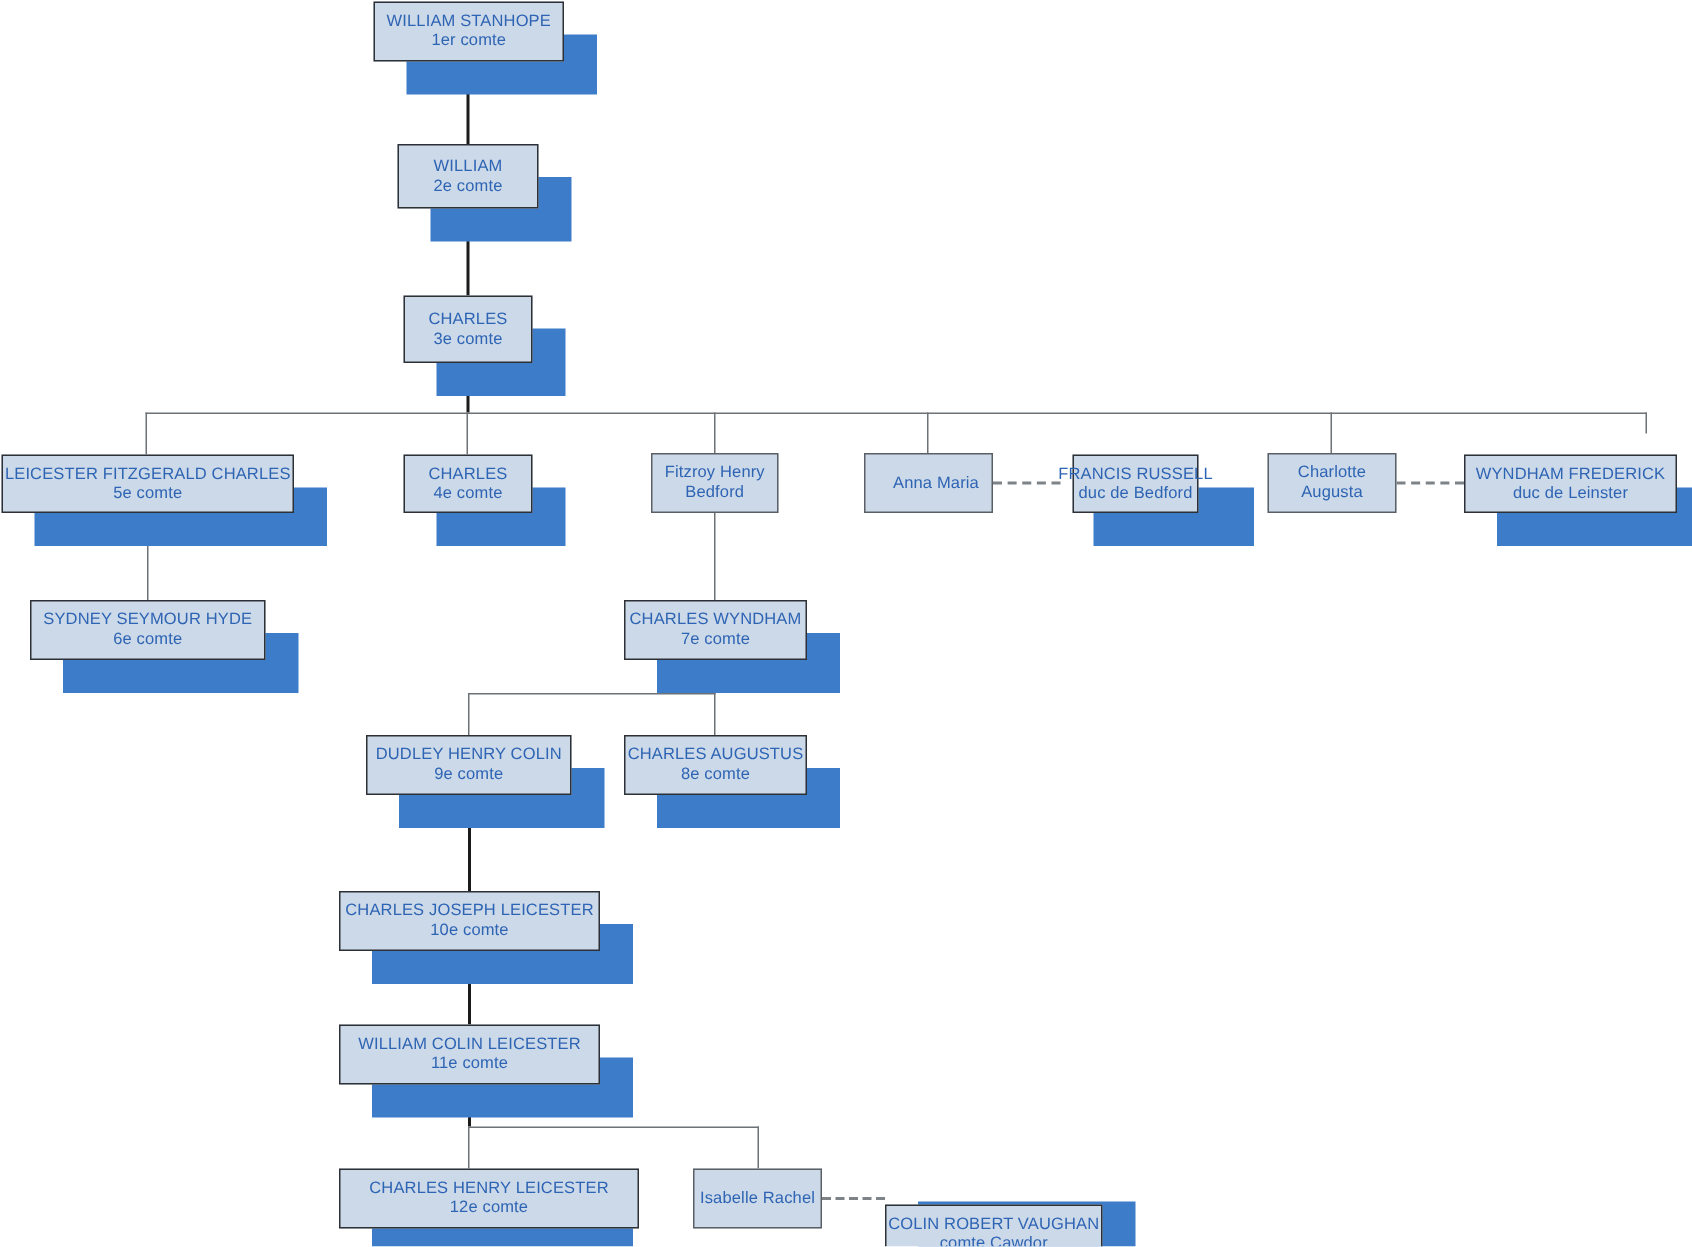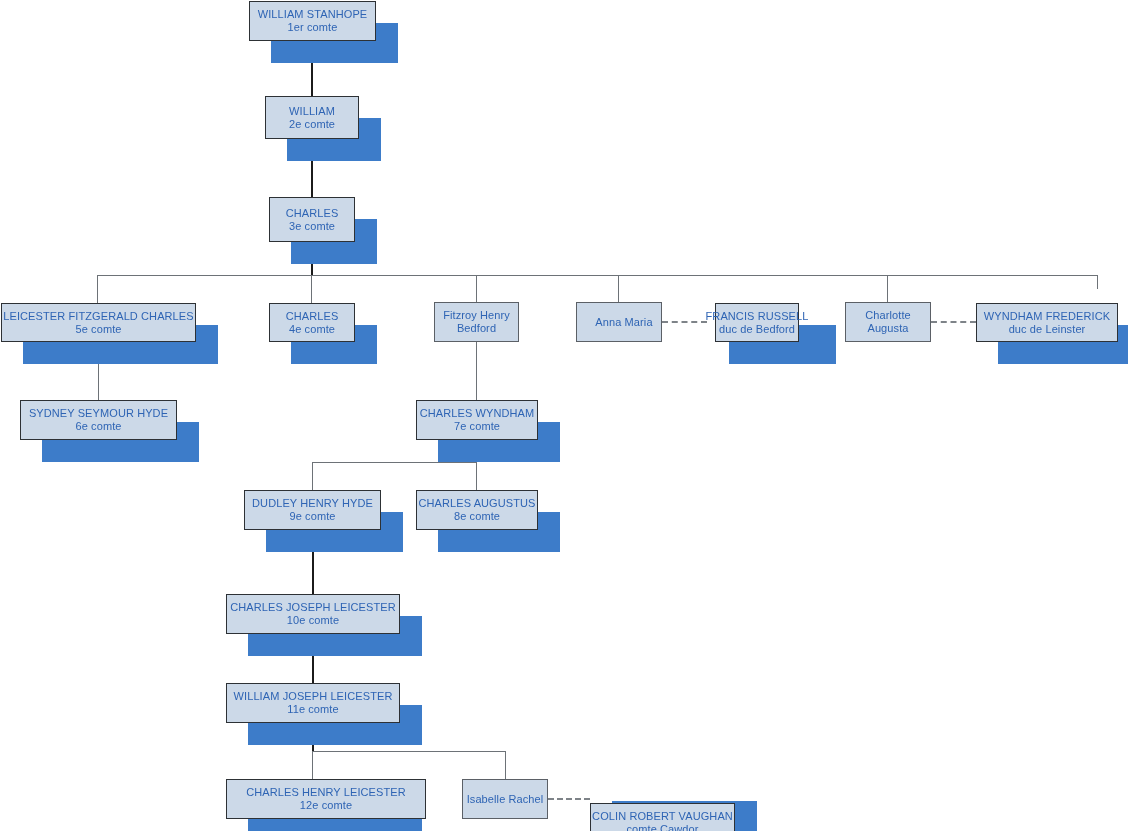--- a/index.html
+++ b/index.html
@@ -147,36 +147,36 @@
         <span class="l1">SYDNEY SEYMOUR HYDE</span>
         <span class="l2">6e comte</span>
       </div>
       <div class="shadow" style="left: 438px; top: 422px; width: 122px; height: 40px;"></div>
       <div class="node strong" style="left: 416px; top: 400px; width: 122px; height: 40px;">
         <span class="l1">CHARLES WYNDHAM</span>
         <span class="l2">7e comte</span>
       </div>
       <div class="shadow" style="left: 266px; top: 512px; width: 137px; height: 40px;"></div>
       <div class="node strong" style="left: 244px; top: 490px; width: 137px; height: 40px;">
-        <span class="l1">DUDLEY HENRY HYDE</span>
+        <span class="l1">DUDLEY HENRY COLIN</span>
         <span class="l2">9e comte</span>
       </div>
       <div class="shadow" style="left: 438px; top: 512px; width: 122px; height: 40px;"></div>
       <div class="node strong" style="left: 416px; top: 490px; width: 122px; height: 40px;">
         <span class="l1">CHARLES AUGUSTUS</span>
         <span class="l2">8e comte</span>
       </div>
       <div class="shadow" style="left: 248px; top: 616px; width: 174px; height: 40px;"></div>
       <div class="node strong" style="left: 226px; top: 594px; width: 174px; height: 40px;">
         <span class="l1">CHARLES JOSEPH LEICESTER</span>
         <span class="l2">10e comte</span>
       </div>
       <div class="shadow" style="left: 248px; top: 705px; width: 174px; height: 40px;"></div>
       <div class="node strong" style="left: 226px; top: 683px; width: 174px; height: 40px;">
-        <span class="l1">WILLIAM JOSEPH LEICESTER</span>
+        <span class="l1">WILLIAM COLIN LEICESTER</span>
         <span class="l2">11e comte</span>
       </div>
       <div class="shadow" style="left: 248px; top: 801px; width: 174px; height: 40px;"></div>
       <div class="node strong" style="left: 226px; top: 779px; width: 200px; height: 40px;">
         <span class="l1">CHARLES HENRY LEICESTER</span>
         <span class="l2">12e comte</span>
       </div>
       <div class="node" style="left: 462px; top: 779px; width: 86px; height: 40px;">
         <span class="l1">Isabelle Rachel</span>
       </div>

